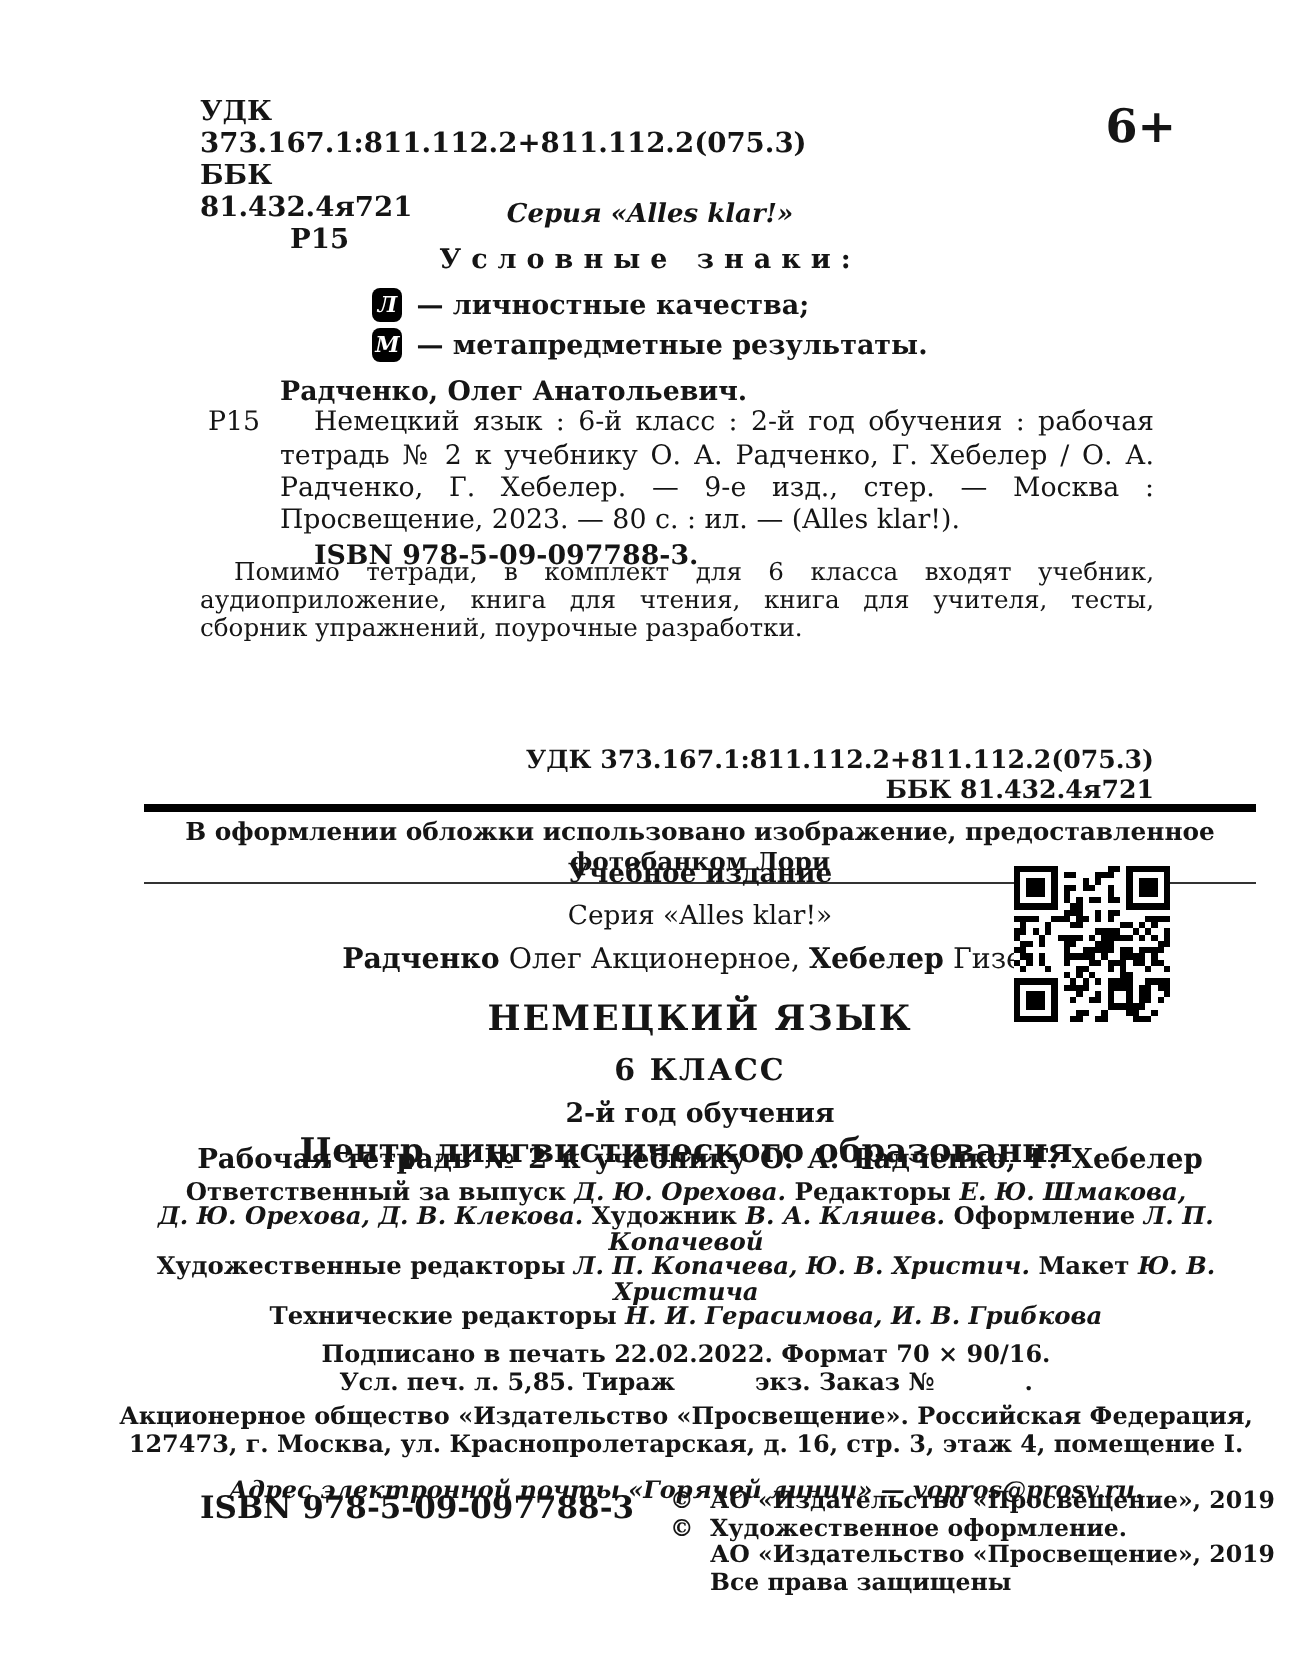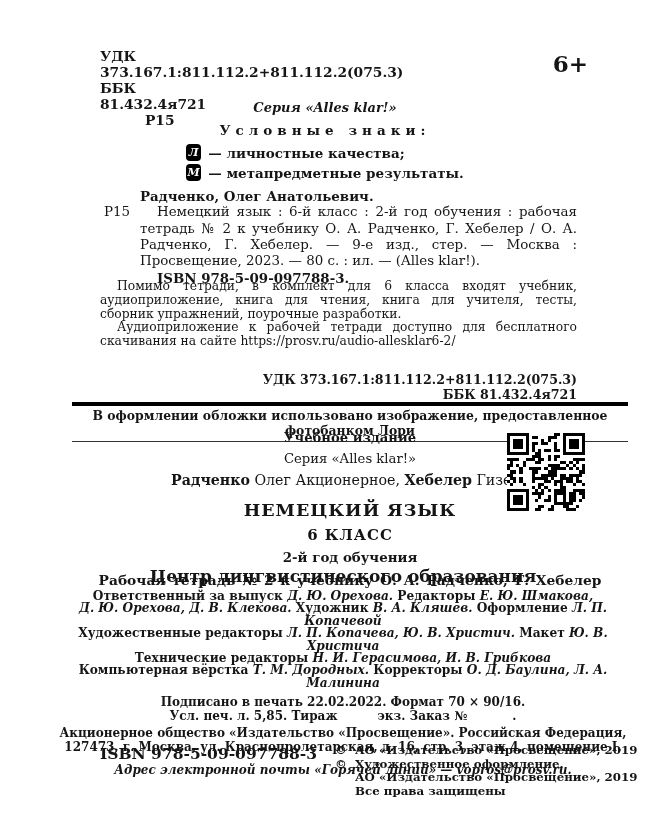--- a/index.html
+++ b/index.html
@@ -120,21 +120,20 @@
     <div class="card-author">Радченко, Олег Анатольевич.</div>
     <div class="card-body">
       <span class="card-sign">Р15</span>
       <div class="card-desc">Немецкий язык : 6-й класс : 2-й год обучения : рабочая тетрадь № 2 к учебнику О. А. Радченко, Г. Хебелер / О. А. Радченко, Г. Хебелер. — 9-е изд., стер. — Москва : Просвещение, 2023. — 80 с. : ил. — (Alles klar!).</div>
       <div class="card-isbn">ISBN 978-5-09-097788-3.</div>
     </div>
   </div>
 
   <div class="annotation">
     <p>Помимо тетради, в комплект для 6 класса входят учебник, аудиоприложение, книга для чтения, книга для учителя, тесты, сборник упражнений, поурочные разработки.</p>
-    <p>Аудиоприложение к рабочей тетради доступно для бесплатного скачивания на сайте https://prosv.ru/audio-allesklar6-2/</p>
   </div>
 
   <div class="udk-repeat">
     <div>УДК 373.167.1:811.112.2+811.112.2(075.3)</div>
     <div>ББК 81.432.4я721</div>
   </div>
 
   <div class="cover-credit">В оформлении обложки использовано изображение, предоставленное фотобанком Лори</div>
 
   <div class="edition">
@@ -360,21 +359,20 @@
       <rect x="2" y="20" width="3" height="3" fill="#000"></rect>
     </svg>
 
   <div class="colophon">
     <div class="col-center">Центр лингвистического образования</div>
     <div class="col-credits">
       <div><span>Ответственный за выпуск </span><span class="sg-i">Д. Ю. Орехова.</span><span> Редакторы </span><span class="sg-i">Е. Ю. Шмакова,</span></div>
       <div><span class="sg-i">Д. Ю. Орехова, Д. В. Клекова.</span><span> Художник </span><span class="sg-i">В. А. Кляшев.</span><span> Оформление </span><span class="sg-i">Л. П. Копачевой</span></div>
       <div><span>Художественные редакторы </span><span class="sg-i">Л. П. Копачева, Ю. В. Христич.</span><span> Макет </span><span class="sg-i">Ю. В. Христича</span></div>
       <div><span>Технические редакторы </span><span class="sg-i">Н. И. Герасимова, И. В. Грибкова</span></div>
-      <div><span>Компьютерная вёрстка </span><span class="sg-i">Т. М. Дородных.</span><span> Корректоры </span><span class="sg-i">О. Д. Баулина, Л. А. Малинина</span></div>
     </div>
     <div class="col-print">
       <div>Подписано в печать 22.02.2022. Формат 70 × 90/16.</div>
       <div>
         <span>Усл. печ. л. 5,85. Тираж</span><span class="gap-40"></span><span>экз. Заказ №</span><span class="gap-45"></span><span>.</span>
       </div>
     </div>
     <div class="col-publisher">
       <div>Акционерное общество «Издательство «Просвещение». Российская Федерация,</div>
       <div>127473, г. Москва, ул. Краснопролетарская, д. 16, стр. 3, этаж 4, помещение I.</div>

